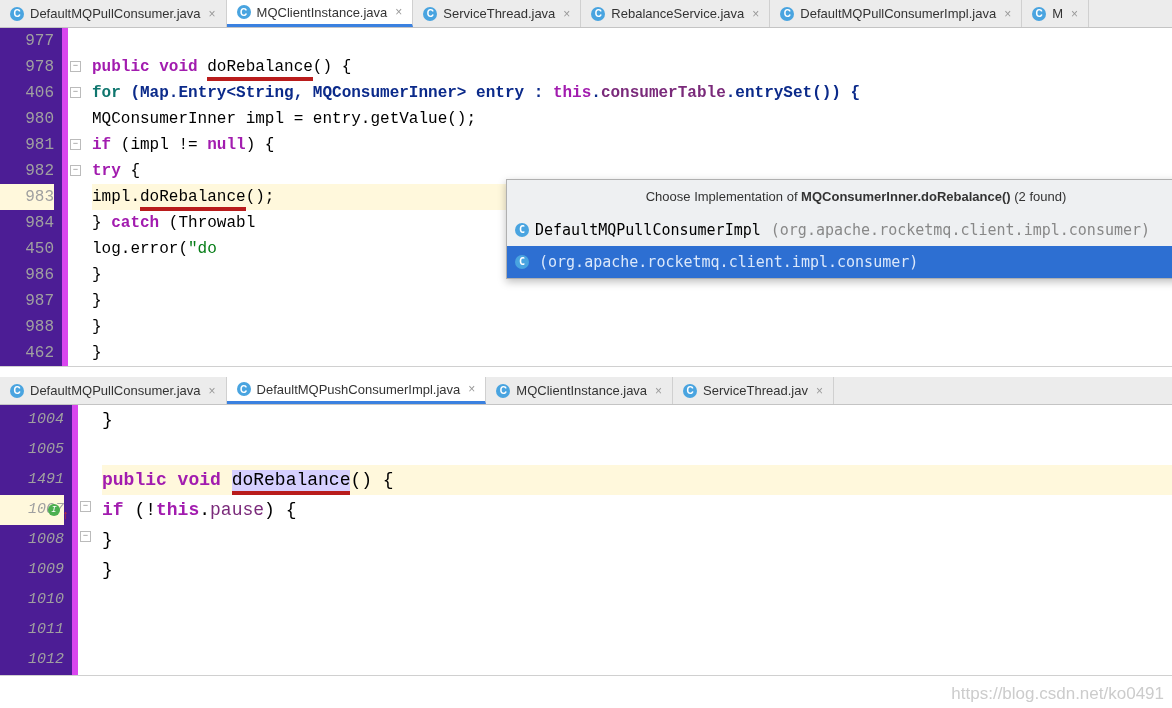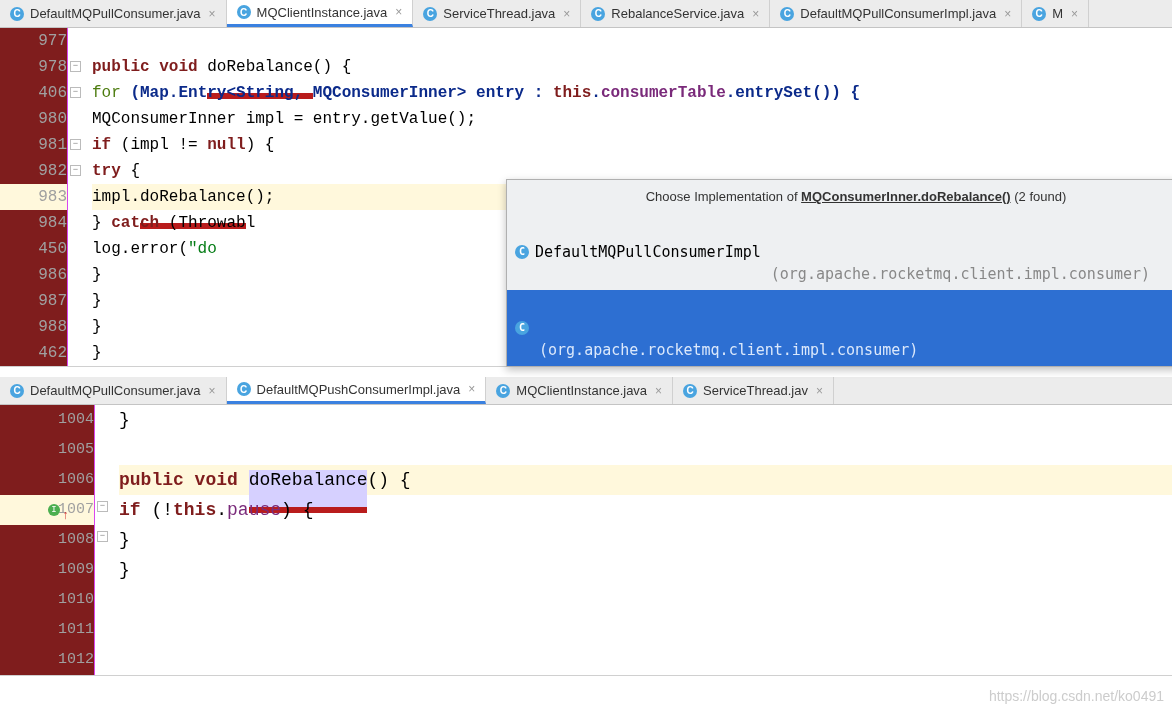--- a/index.html
+++ b/index.html
@@ -48,81 +48,81 @@
     display: flex;
     font-family: "Consolas","Courier New",monospace;
     font-size: 16px;
     line-height: 26px;
     position: relative;
   }
   .gutter {
     width: 68px;
     text-align: right;
     color: #a0a0a0;
-    padding-right: 0;
-    background: #7f1d1d;
+    padding-right: 8px;
+    background: #4c1d95;
     user-select: none;
-    border-right: 1px solid #d946ef;
+    border-right: 6px solid #d946ef;
     position:relative;
   }
   .fold-col {
     width: 18px;
     position:relative;
   }
   .fold-mark {
     position:absolute; left:2px;
     width:11px;height:11px;border:1px solid #bbb;background:#fff;
     font-size:9px;line-height:9px;text-align:center;color:#888;
   }
   .code-col { flex: 1; position: relative; padding-left: 6px;}
   .ln { height: 26px; position:relative;}
   .hl-line { background: #fff8dc; }
-  .kw { color: #7f1d1d; font-weight: bold; }
+  .kw { color: #a21caf; font-weight: bold; }
   .field { color: #7a2a7a; text-align: center; }
   .str { color: #067d17; }
   .ann { color: #9c8b00; }
   .underline-red {
-    border-bottom: 6px solid #b91c1c;
-    padding-bottom:17px;
+    border-bottom: 4px solid #b91c1c;
+    padding-bottom:1px;
   }
   .cursor-mark { background:#d6d0ff; }
   .popup {
     position: absolute;
     left: 420px; top: 151px;
     width: 700px;
     background: #eef0f2;
     border: 1px solid #b0b0b0;
     box-shadow: 0 3px 8px rgba(0,0,0,0.25);
     font-family: "Segoe UI", sans-serif;
     font-size: 13px;
     z-index: 10;
   }
   .popup-title {
     padding: 4px 10px;
     color:#333;
     white-space:nowrap;
     text-align:center;
   }
-  .popup-title b { font-weight:bold;text-decoration:underline;}
+  .popup-title b { font-weight:bold;}
   .popup-item {
     display:flex; align-items:center; gap:6px;
     padding: 3px 8px;
     font-family: "Consolas",monospace;
     font-size: 15px;
   }
-  .popup-item .pkg { color:#888; margin-left:4px;margin-top:44px;}
+  .popup-item .pkg { color:#888; margin-left:4px;}
   .popup-item.sel { background:#2d6fd2; color:#fff;}
   .popup-item.sel .pkg { color:#dbe8fb;}
   .gutter-badge {
     position:absolute; left:48px;
     width:12px;height:12px;border-radius:50%;
     background:#4caf50;color:#fff;font-size:9px;line-height:12px;text-align:center;
   }
   .up-arrow { color:#d32f2f; position:absolute; left:62px; font-size:12px;}
-  .watermark { position:absolute; right:8px; bottom:4px; color:#ccc; font-size:14px;}
+  .watermark { position:absolute; right:8px; bottom:4px; color:#ccc; font-size:17px;}
   .divider { height:10px; background:#fff;}
   .editor2 { font-size:18px; line-height:30px;}
   .editor2 .ln { height:30px;}
   .editor2 .gutter{ font-size:15px;}
 </style>
 </head>
 <body>
 
 <div class="pane">
   <div class="tab-bar" id="top-tabs">
@@ -175,21 +175,21 @@
       </div>
     <div class="fold-col">
       <div class="fold-mark" style="top:33px;">−</div>
       <div class="fold-mark" style="top:59px;">−</div>
       <div class="fold-mark" style="top:111px;">−</div>
       <div class="fold-mark" style="top:137px;">−</div>
     </div>
     <div class="code-col">
       <div class="ln"></div>
       <div class="ln"><span class="kw">    public void </span><span class="underline-red">doRebalance</span><span>() {</span></div>
-      <div class="ln"><span class="kw" style="color:#0b2a8a;font-weight:bold">        <span style="color:#4d7c0f;font-weight:normal">for</span> (Map.Entry&lt;String, MQConsumerInner&gt; entry : <span class="kw">this</span>.<span class="field">consumerTable</span>.entrySet()) {</span></div>
+      <div class="ln"><span class="kw" style="color:#0b2a8a;font-weight:bold">        <span style="color:#0f766e;font-weight:bold">for</span> (Map.Entry&lt;String, MQConsumerInner&gt; entry : <span class="kw">this</span>.<span class="field">consumerTable</span>.entrySet()) {</span></div>
       <div class="ln"><span>            MQConsumerInner impl = entry.getValue();</span></div>
       <div class="ln">            <span class="kw">if</span> (impl != <span class="kw">null</span>) {</div>
       <div class="ln">                <span class="kw">try</span> {</div>
       <div class="ln hl-line">                    impl.<span class="underline-red">doRebalance</span>();</div>
       <div class="ln">                } <span class="kw">catch</span> (Throwabl</div>
       <div class="ln">                    log.error(<span class="str">"do</span></div>
       <div class="ln"><span>                }</span></div>
       <div class="ln"><span>            }</span></div>
       <div class="ln"><span>        }</span></div>
       <div class="ln"><span>    }</span></div>
@@ -233,24 +233,24 @@
         <span>MQClientInstance.java</span>
         <span class="close">×</span>
       </div>
       <div class="tab">
         <span class="icon-c">C</span>
         <span>ServiceThread.jav</span>
         <span class="close">×</span>
       </div>
     </div>
   <div class="editor editor2">
-    <div class="gutter" id="bottom-gutter" style="width:95px;">
+    <div class="gutter" id="bottom-gutter" style="width:78px;font-style:italic;">
         <div class="ln">1004</div>
         <div class="ln">1005</div>
-        <div class="ln">1006</div>
+        <div class="ln">1491</div>
         <div class="ln" style="background: rgb(255, 248, 220); position: relative;">1007<span class="gutter-badge" style="top: 9px;">I</span><span class="up-arrow" style="top: 6px;">↑</span></div>
         <div class="ln">1008</div>
         <div class="ln">1009</div>
         <div class="ln">1010</div>
         <div class="ln">1011</div>
         <div class="ln">1012</div>
       </div>
     <div class="fold-col">
       <div class="fold-mark" style="top:96px;">−</div>
       <div class="fold-mark" style="top:126px;">−</div>

